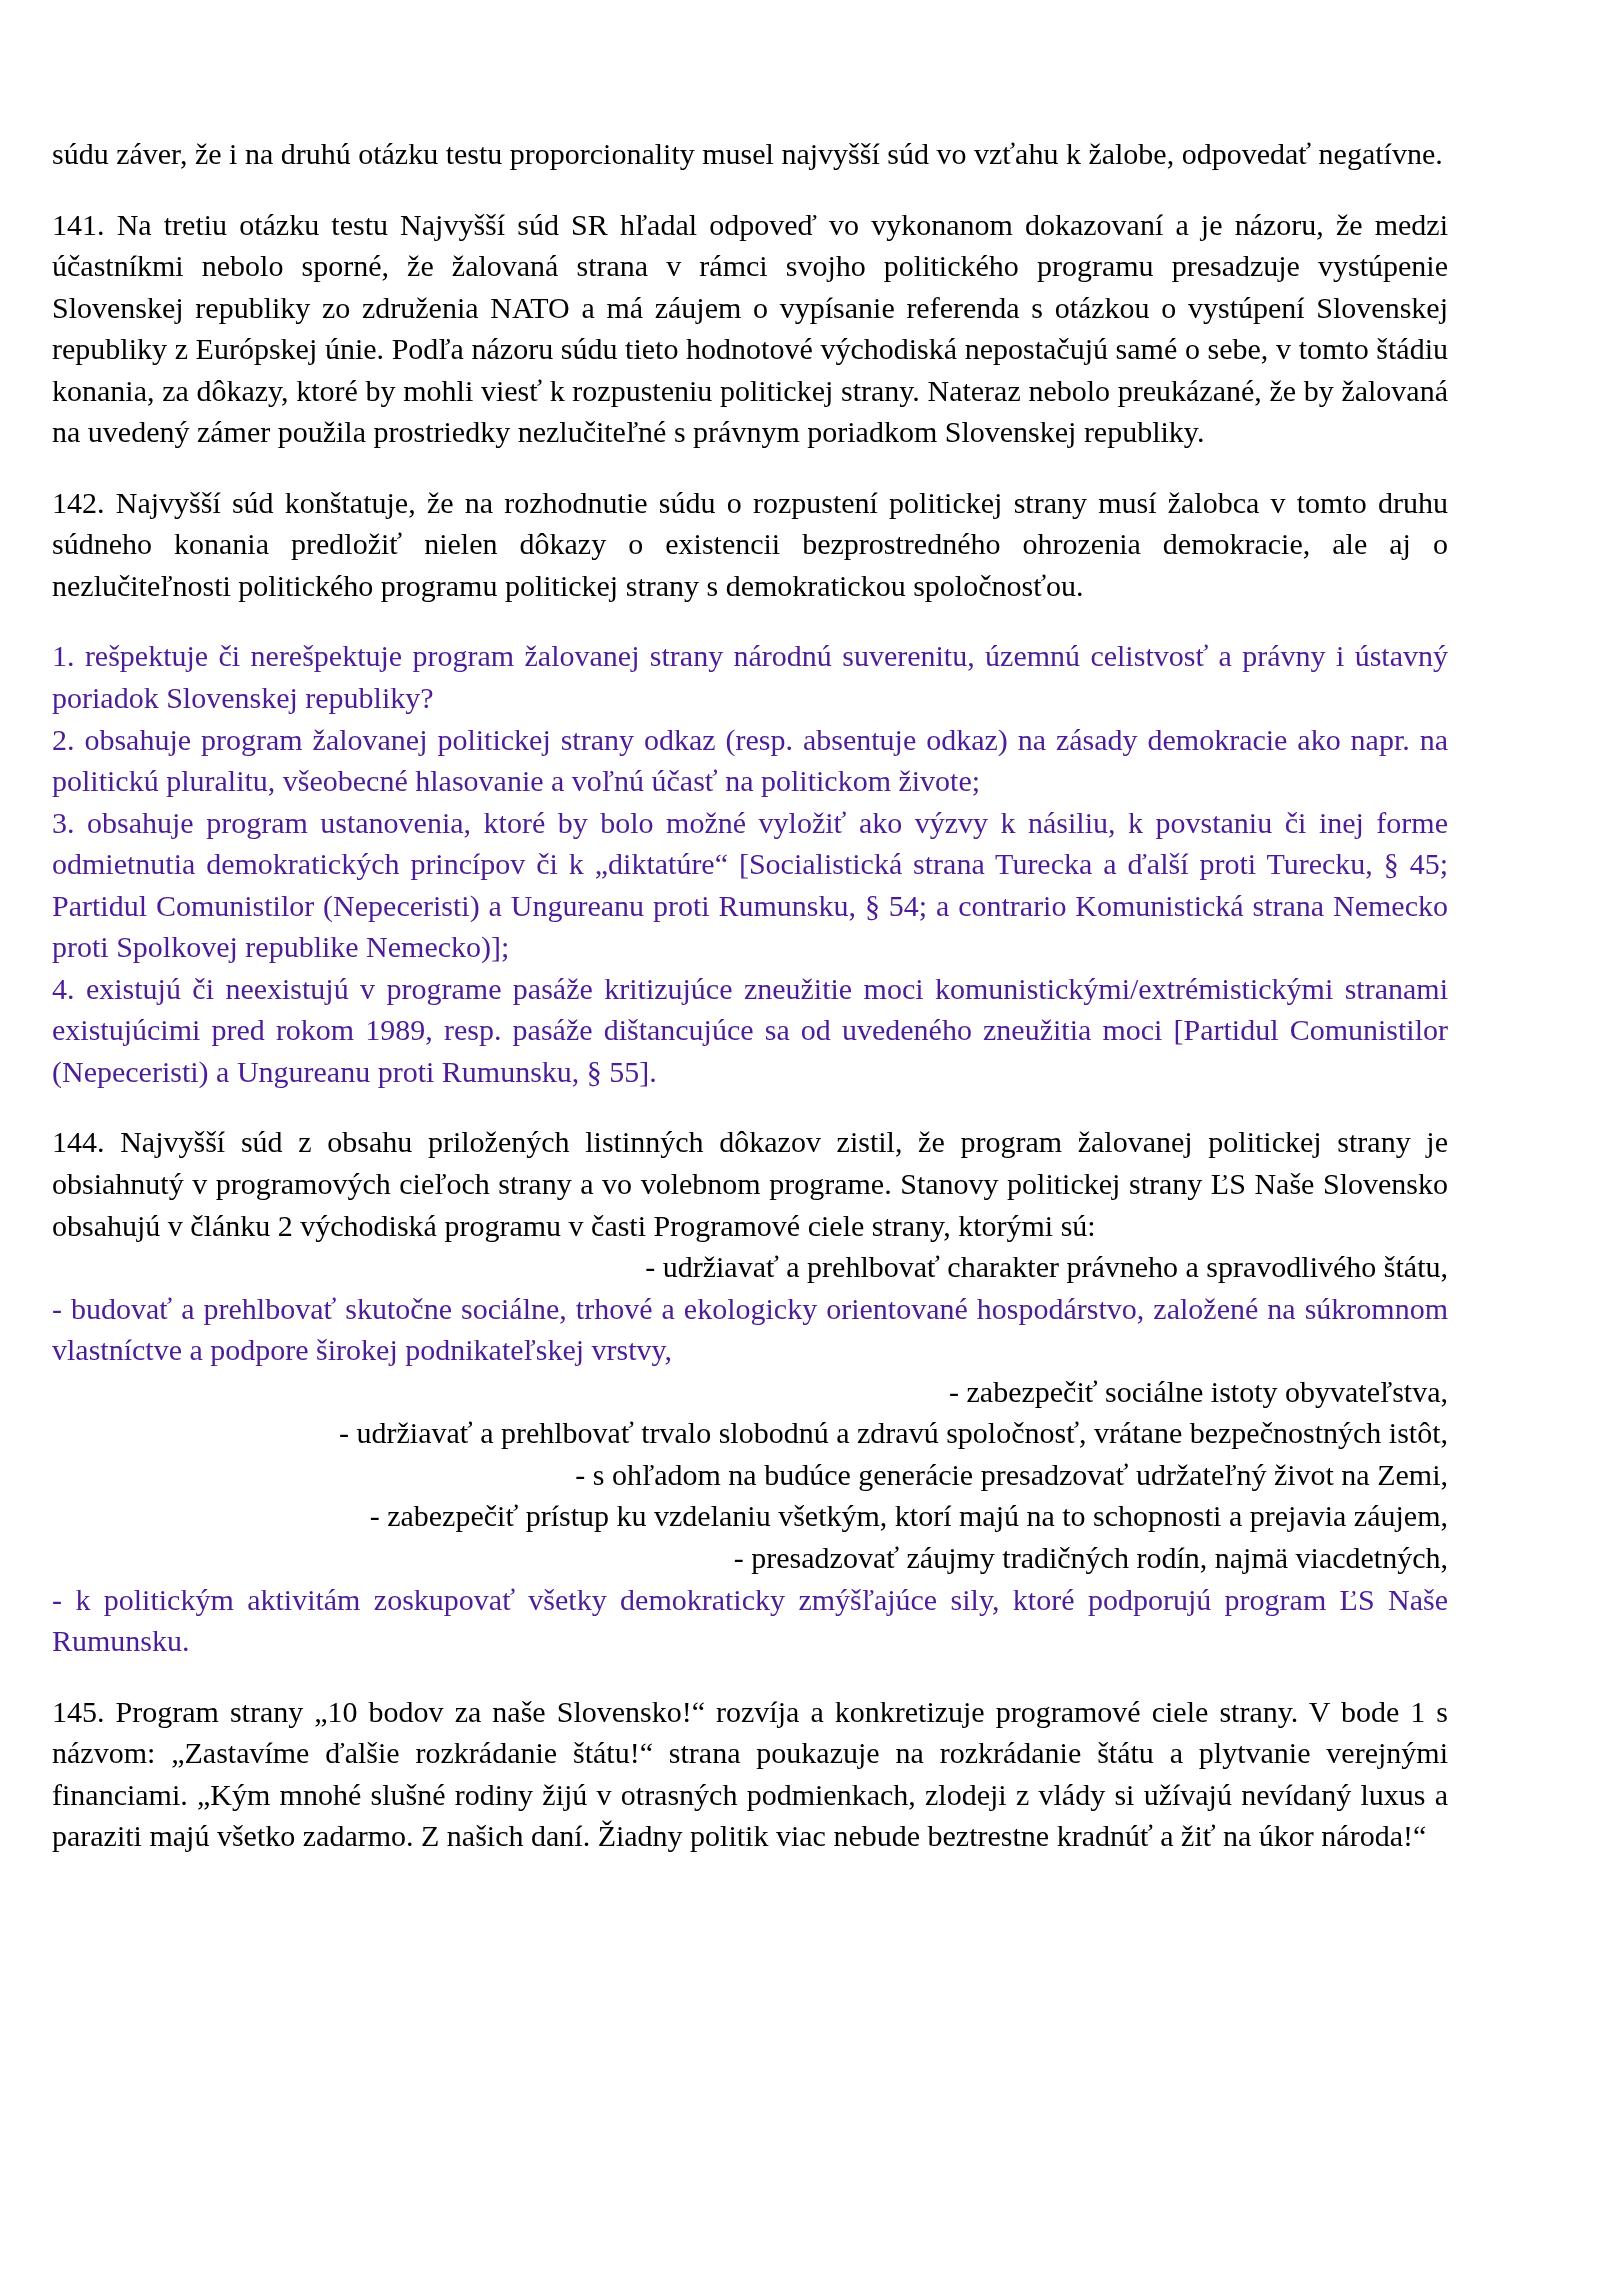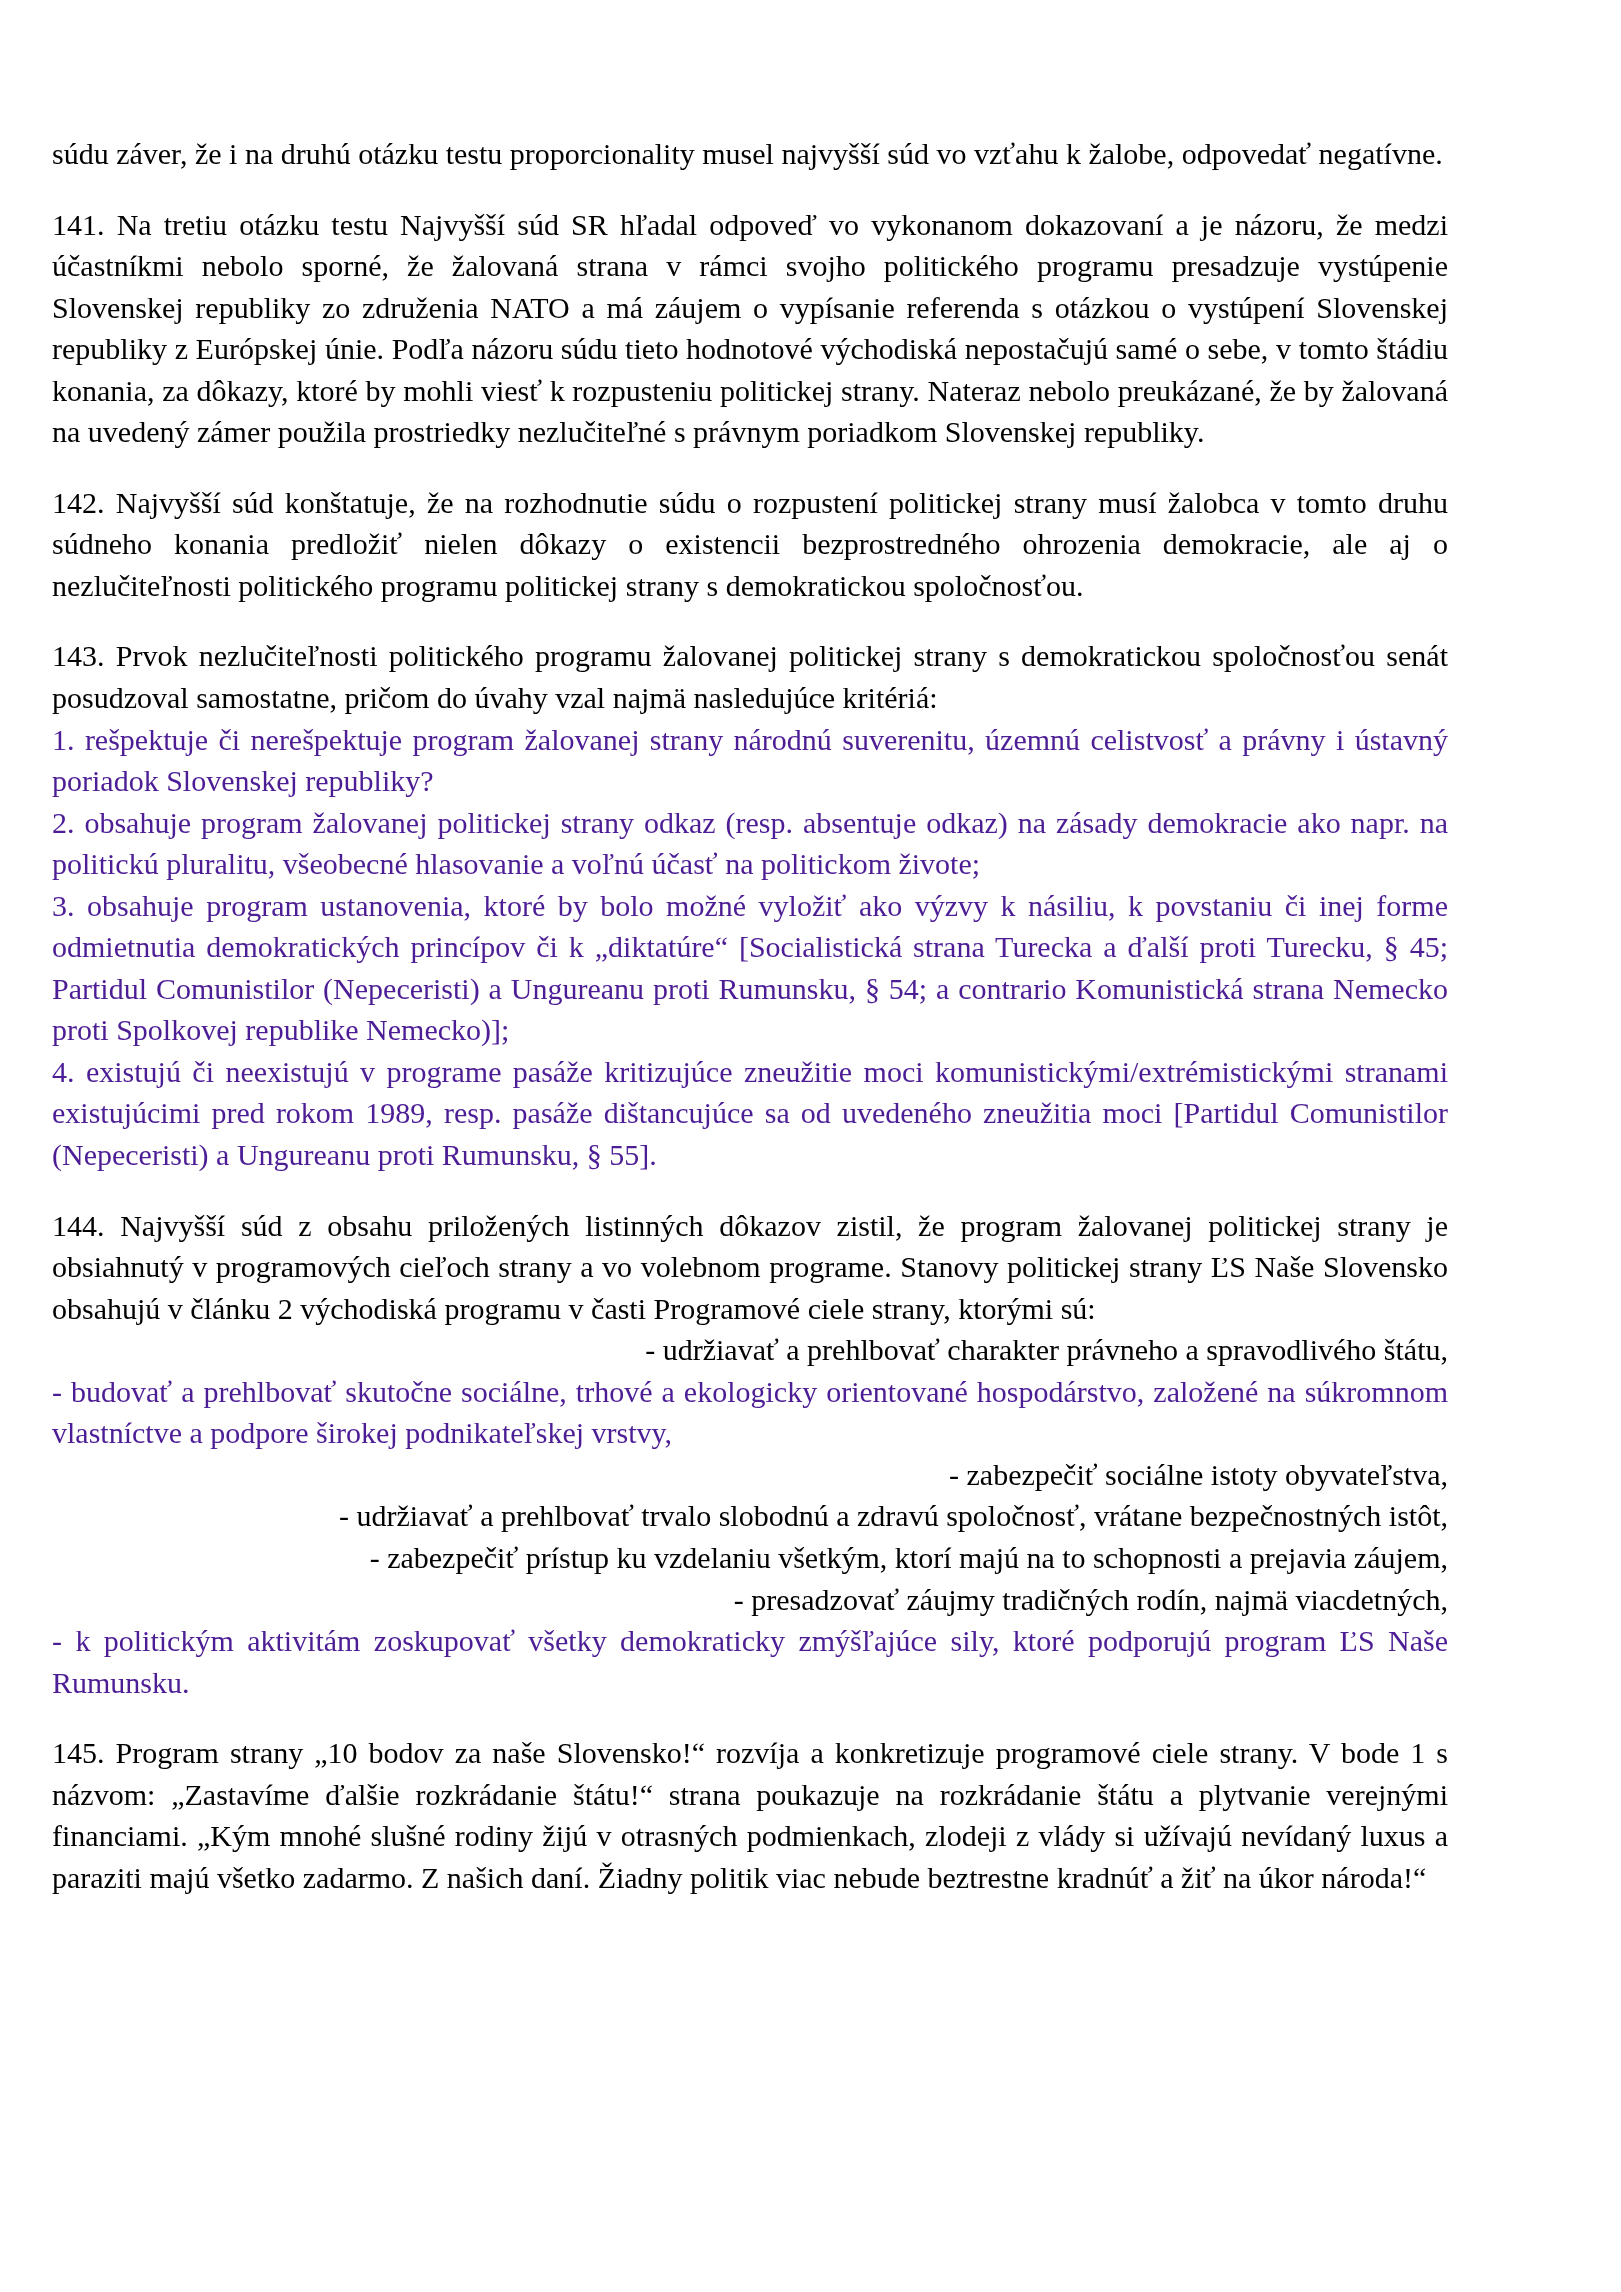--- a/index.html
+++ b/index.html
@@ -63,36 +63,36 @@
     <div class="gap-para"></div>
 
     <p class="para">141. Na tretiu otázku testu Najvyšší súd SR hľadal odpoveď vo vykonanom dokazovaní a je názoru, že medzi účastníkmi nebolo sporné, že žalovaná strana v rámci svojho politického programu presadzuje vystúpenie Slovenskej republiky zo združenia NATO a má záujem o vypísanie referenda s otázkou o vystúpení Slovenskej republiky z Európskej únie. Podľa názoru súdu tieto hodnotové východiská nepostačujú samé o sebe, v tomto štádiu konania, za dôkazy, ktoré by mohli viesť k rozpusteniu politickej strany. Nateraz nebolo preukázané, že by žalovaná na uvedený zámer použila prostriedky nezlučiteľné s právnym poriadkom Slovenskej republiky.</p>
 
     <div class="gap-para"></div>
 
     <p class="para">142. Najvyšší súd konštatuje, že na rozhodnutie súdu o rozpustení politickej strany musí žalobca v tomto druhu súdneho konania predložiť nielen dôkazy o existencii bezprostredného ohrozenia demokracie, ale aj o nezlučiteľnosti politického programu politickej strany s demokratickou spoločnosťou.</p>
 
     <div class="gap-para"></div>
 
-    <p class="para">143. Prvok nezlučiteľnosti politického programu žalovanej politickej strany s demokratickou spoločnosťou senát posudzoval samostatne, pričom do úvahy vzal najmä nasledujúce kritériá:</p>
     <div class="blocklist">
       <p class="flow">1. rešpektuje či nerešpektuje program žalovanej strany národnú suverenitu, územnú celistvosť a právny i ústavný poriadok Slovenskej republiky?</p>
       <p class="flow">2. obsahuje program žalovanej politickej strany odkaz (resp. absentuje odkaz) na zásady demokracie ako napr. na politickú pluralitu, všeobecné hlasovanie a voľnú účasť na politickom živote;</p>
       <p class="flow">3. obsahuje program ustanovenia, ktoré by bolo možné vyložiť ako výzvy k násiliu, k povstaniu či inej forme odmietnutia demokratických princípov či k „diktatúre“ [Socialistická strana Turecka a ďalší proti Turecku, § 45; Partidul Comunistilor (Nepeceristi) a Ungureanu proti Rumunsku, § 54; a contrario Komunistická strana Nemecko proti Spolkovej republike Nemecko)];</p>
       <p class="flow">4. existujú či neexistujú v programe pasáže kritizujúce zneužitie moci komunistickými/extrémistickými stranami existujúcimi pred rokom 1989, resp. pasáže dištancujúce sa od uvedeného zneužitia moci [Partidul Comunistilor (Nepeceristi) a Ungureanu proti Rumunsku, § 55].</p>
     </div>
 
     <div class="gap-para"></div>
 
     <p class="para">144. Najvyšší súd z obsahu priložených listinných dôkazov zistil, že program žalovanej politickej strany je obsiahnutý v programových cieľoch strany a vo volebnom programe. Stanovy politickej strany ĽS Naše Slovensko obsahujú v článku 2 východiská programu v časti Programové ciele strany, ktorými sú:</p>
     <div class="blocklist">
       <p class="noj">- udržiavať a prehlbovať charakter právneho a spravodlivého štátu,</p>
       <p class="flow">- budovať a prehlbovať skutočne sociálne, trhové a ekologicky orientované hospodárstvo, založené na súkromnom vlastníctve a podpore širokej podnikateľskej vrstvy,</p>
       <p class="noj">- zabezpečiť sociálne istoty obyvateľstva,</p>
       <p class="noj">- udržiavať a prehlbovať trvalo slobodnú a zdravú spoločnosť, vrátane bezpečnostných istôt,</p>
+      <p class="noj">- s ohľadom na budúce generácie presadzovať udržateľný život na Zemi,</p>
       <p class="noj">- zabezpečiť prístup ku vzdelaniu všetkým, ktorí majú na to schopnosti a prejavia záujem,</p>
       <p class="noj">- presadzovať záujmy tradičných rodín, najmä viacdetných,</p>
       <p class="flow">- k politickým aktivitám zoskupovať všetky demokraticky zmýšľajúce sily, ktoré podporujú program ĽS Naše Rumunsku.</p>
     </div>
 
     <div class="gap-para"></div>
 
     <p class="para">145. Program strany „10 bodov za naše Slovensko!“ rozvíja a konkretizuje programové ciele strany. V bode 1 s názvom: „Zastavíme ďalšie rozkrádanie štátu!“ strana poukazuje na rozkrádanie štátu a plytvanie verejnými financiami. „Kým mnohé slušné rodiny žijú v otrasných podmienkach, zlodeji z vlády si užívajú nevídaný luxus a paraziti majú všetko zadarmo. Z našich daní. Žiadny politik viac nebude beztrestne kradnúť a žiť na úkor národa!“</p>
 
   </div>

